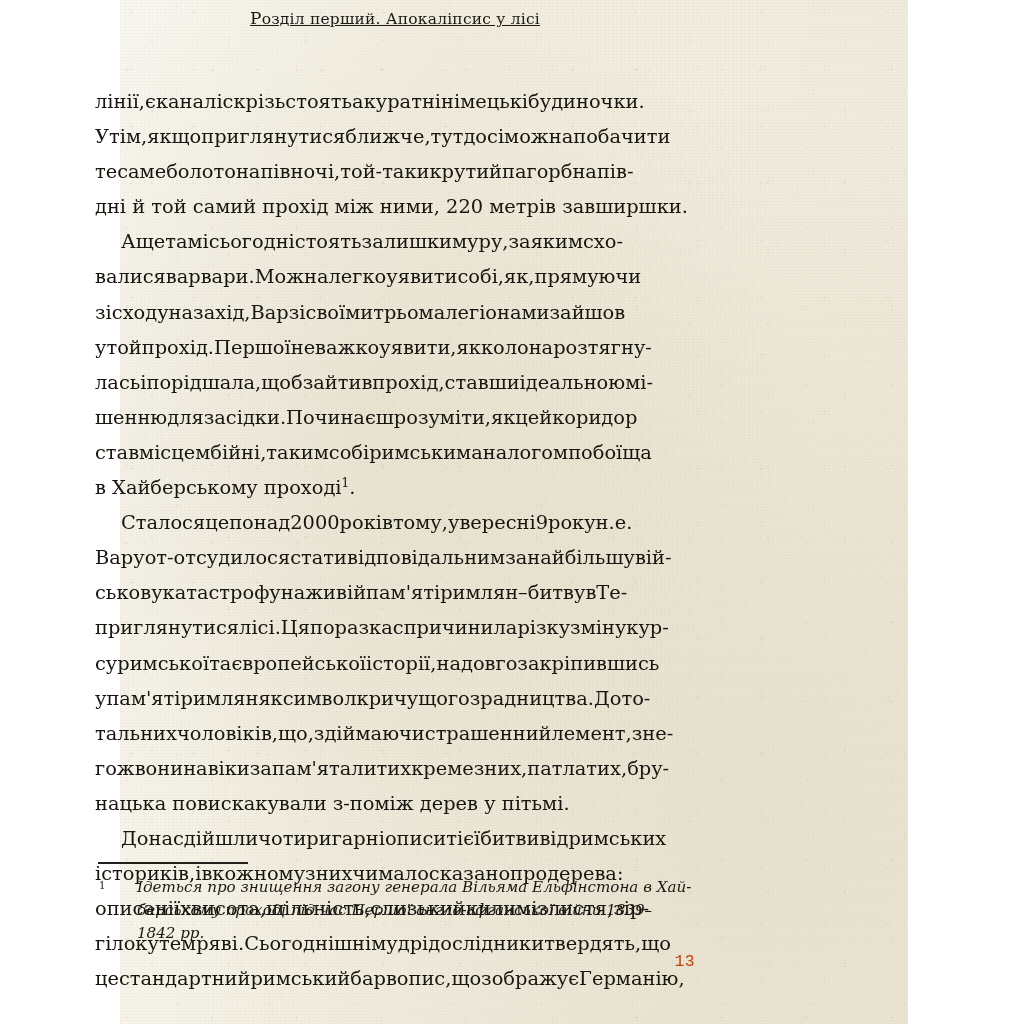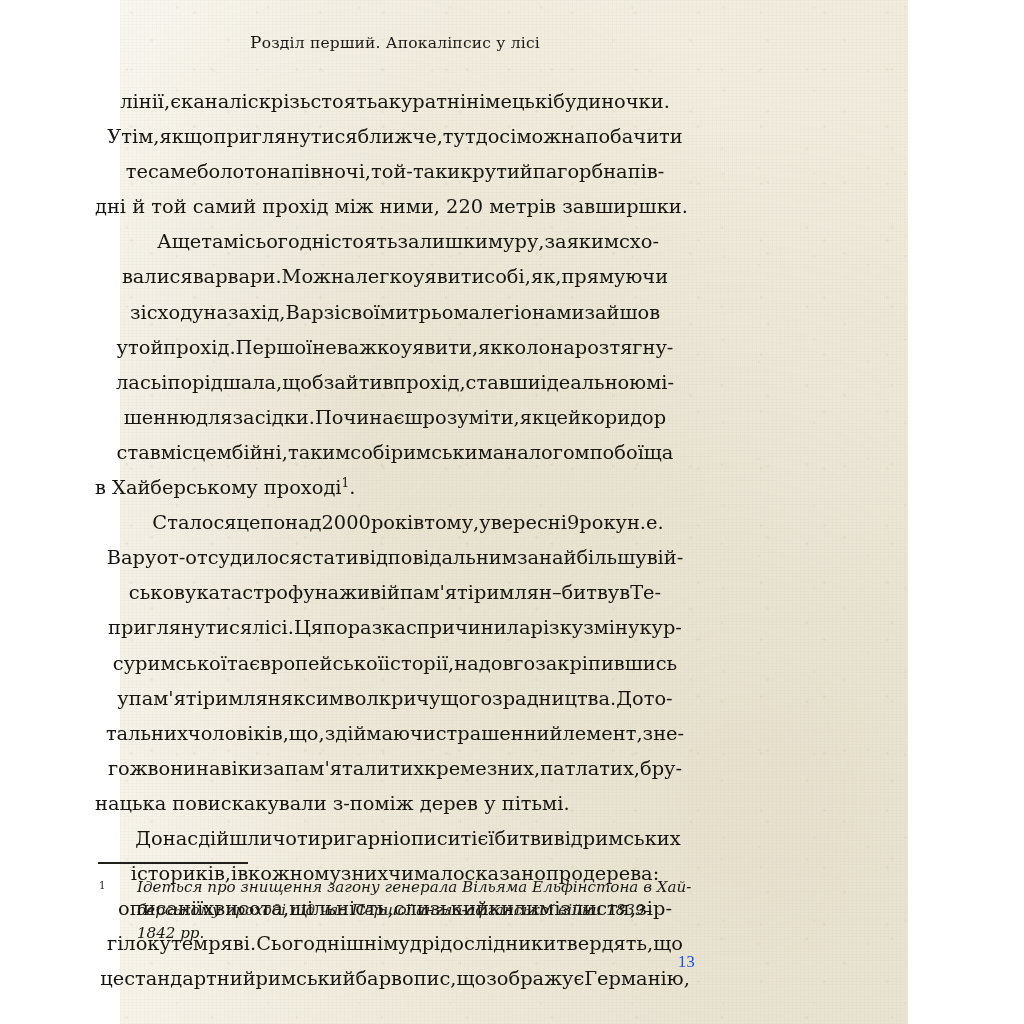--- a/index.html
+++ b/index.html
@@ -52,28 +52,29 @@
     position: absolute;
     left: 95px;   
     top: 0;
     width: 600px;
   }
 
   
   .running-header {
     position: absolute;
     left: 0;
-    top: 32px;
+    top: 8px;
     width: 600px;
     text-align: center;
     font-family: "DejaVu Serif", "Liberation Serif", serif;
     font-size: 15.5px;
     letter-spacing: 0.2px;
     color: #1b1a17;
     white-space: nowrap;
+    text-decoration: underline;
   }
   .running-header .hdr-lead {
     font-size: 17px;
   }
 
   
   .body-text {
     position: absolute;
     left: 0;
     top: 84px;
@@ -92,21 +93,21 @@
     text-indent: 0;
   }
 
   
   .line {
     display: block;
     white-space: nowrap;
   }
   .line.justified {
     display: flex;
-    justify-content: center;
+    justify-content: flex-start;
   }
   .line.justified > span {
     white-space: pre;
   }
   .line.lead-indent {
     padding-left: 26px;
   }
 
   sup.fn-ref {
     font-size: 0.62em;
@@ -149,23 +150,23 @@
     font-style: italic;
   }
 
   
   .page-number {
     position: absolute;
     left: 0;
     top: 952px;
     width: 600px;
     text-align: right;
-    font-family: Liberation Serif, serif;
+    font-family: Liberation Mono, monospace;
     font-size: 16.5px;
-    color: #1d4ed8;
+    color: #c2410c;
     letter-spacing: 0.3px;
   }
 </style>
 </head>
 <body>
 
 <div class="screen">
 
   <div class="page-sheet">
     <div class="paper-grain"></div>

